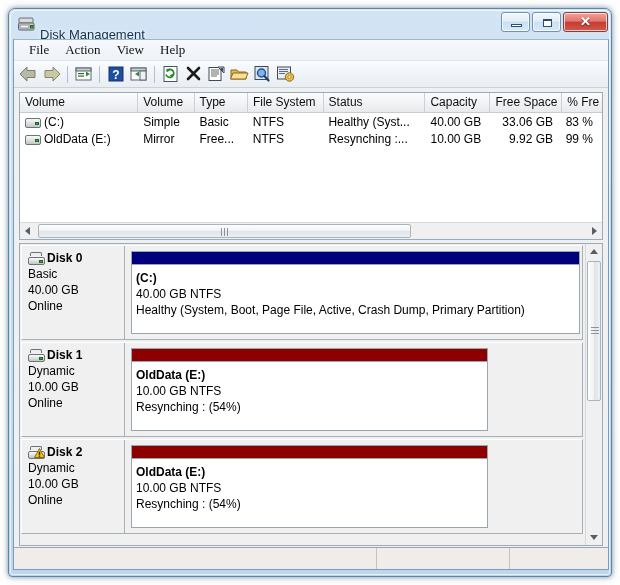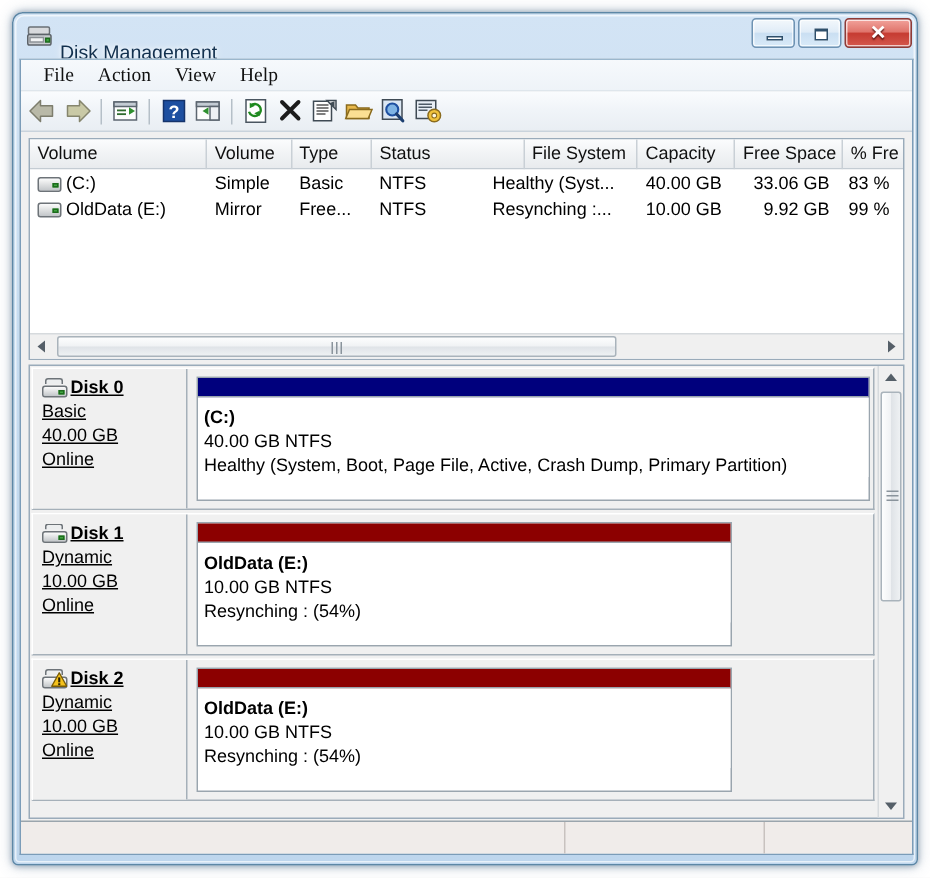--- a/index.html
+++ b/index.html
@@ -320,21 +320,20 @@
   }
   .disk-info {
     position: absolute;
     left: 0; top: 0;
     width: 103px;
     height: 100%;
     box-sizing: border-box;
     border-right: 1px solid #a5b0b9;
     padding: 5px 0 0 6px;
     background: #f0f0f0;
-    text-decoration: underline;
   }
   .disk-title {
     font-size: 12px;
     font-weight: bold;
     white-space: nowrap;
     display: flex;
     align-items: center;
     margin-bottom: 1px;
   }
   .disk-icon {
@@ -635,22 +634,22 @@
           <circle cx="15.5" cy="14" r="1.6" fill="#fff8df" stroke="#8a6b1e" stroke-width="0.7"></circle>
         </svg>
       </div>
     </div>
 
     <div class="volpane">
       <div class="vol-header">
         <div class="vh" style="width:122px">Volume</div>
         <div class="vh" style="width:58px">Volume</div>
         <div class="vh" style="width:55px">Type</div>
+        <div class="vh" style="width:78px">File System</div>
         <div class="vh" style="width:105px">Status</div>
-        <div class="vh" style="width:78px">File System</div>
         <div class="vh" style="width:67px">Capacity</div>
         <div class="vh" style="width:74px">Free Space</div>
         <div class="vh" style="width:41px;border-right:none">% Fre</div>
       </div>
 
       <div class="vol-body">
         <div class="vrow">
           <div class="vcell" style="width:122px;display:flex;align-items:center">
             <span class="vol-icon">
               <span class="ico-drive-body" style="height:10px"></span>

